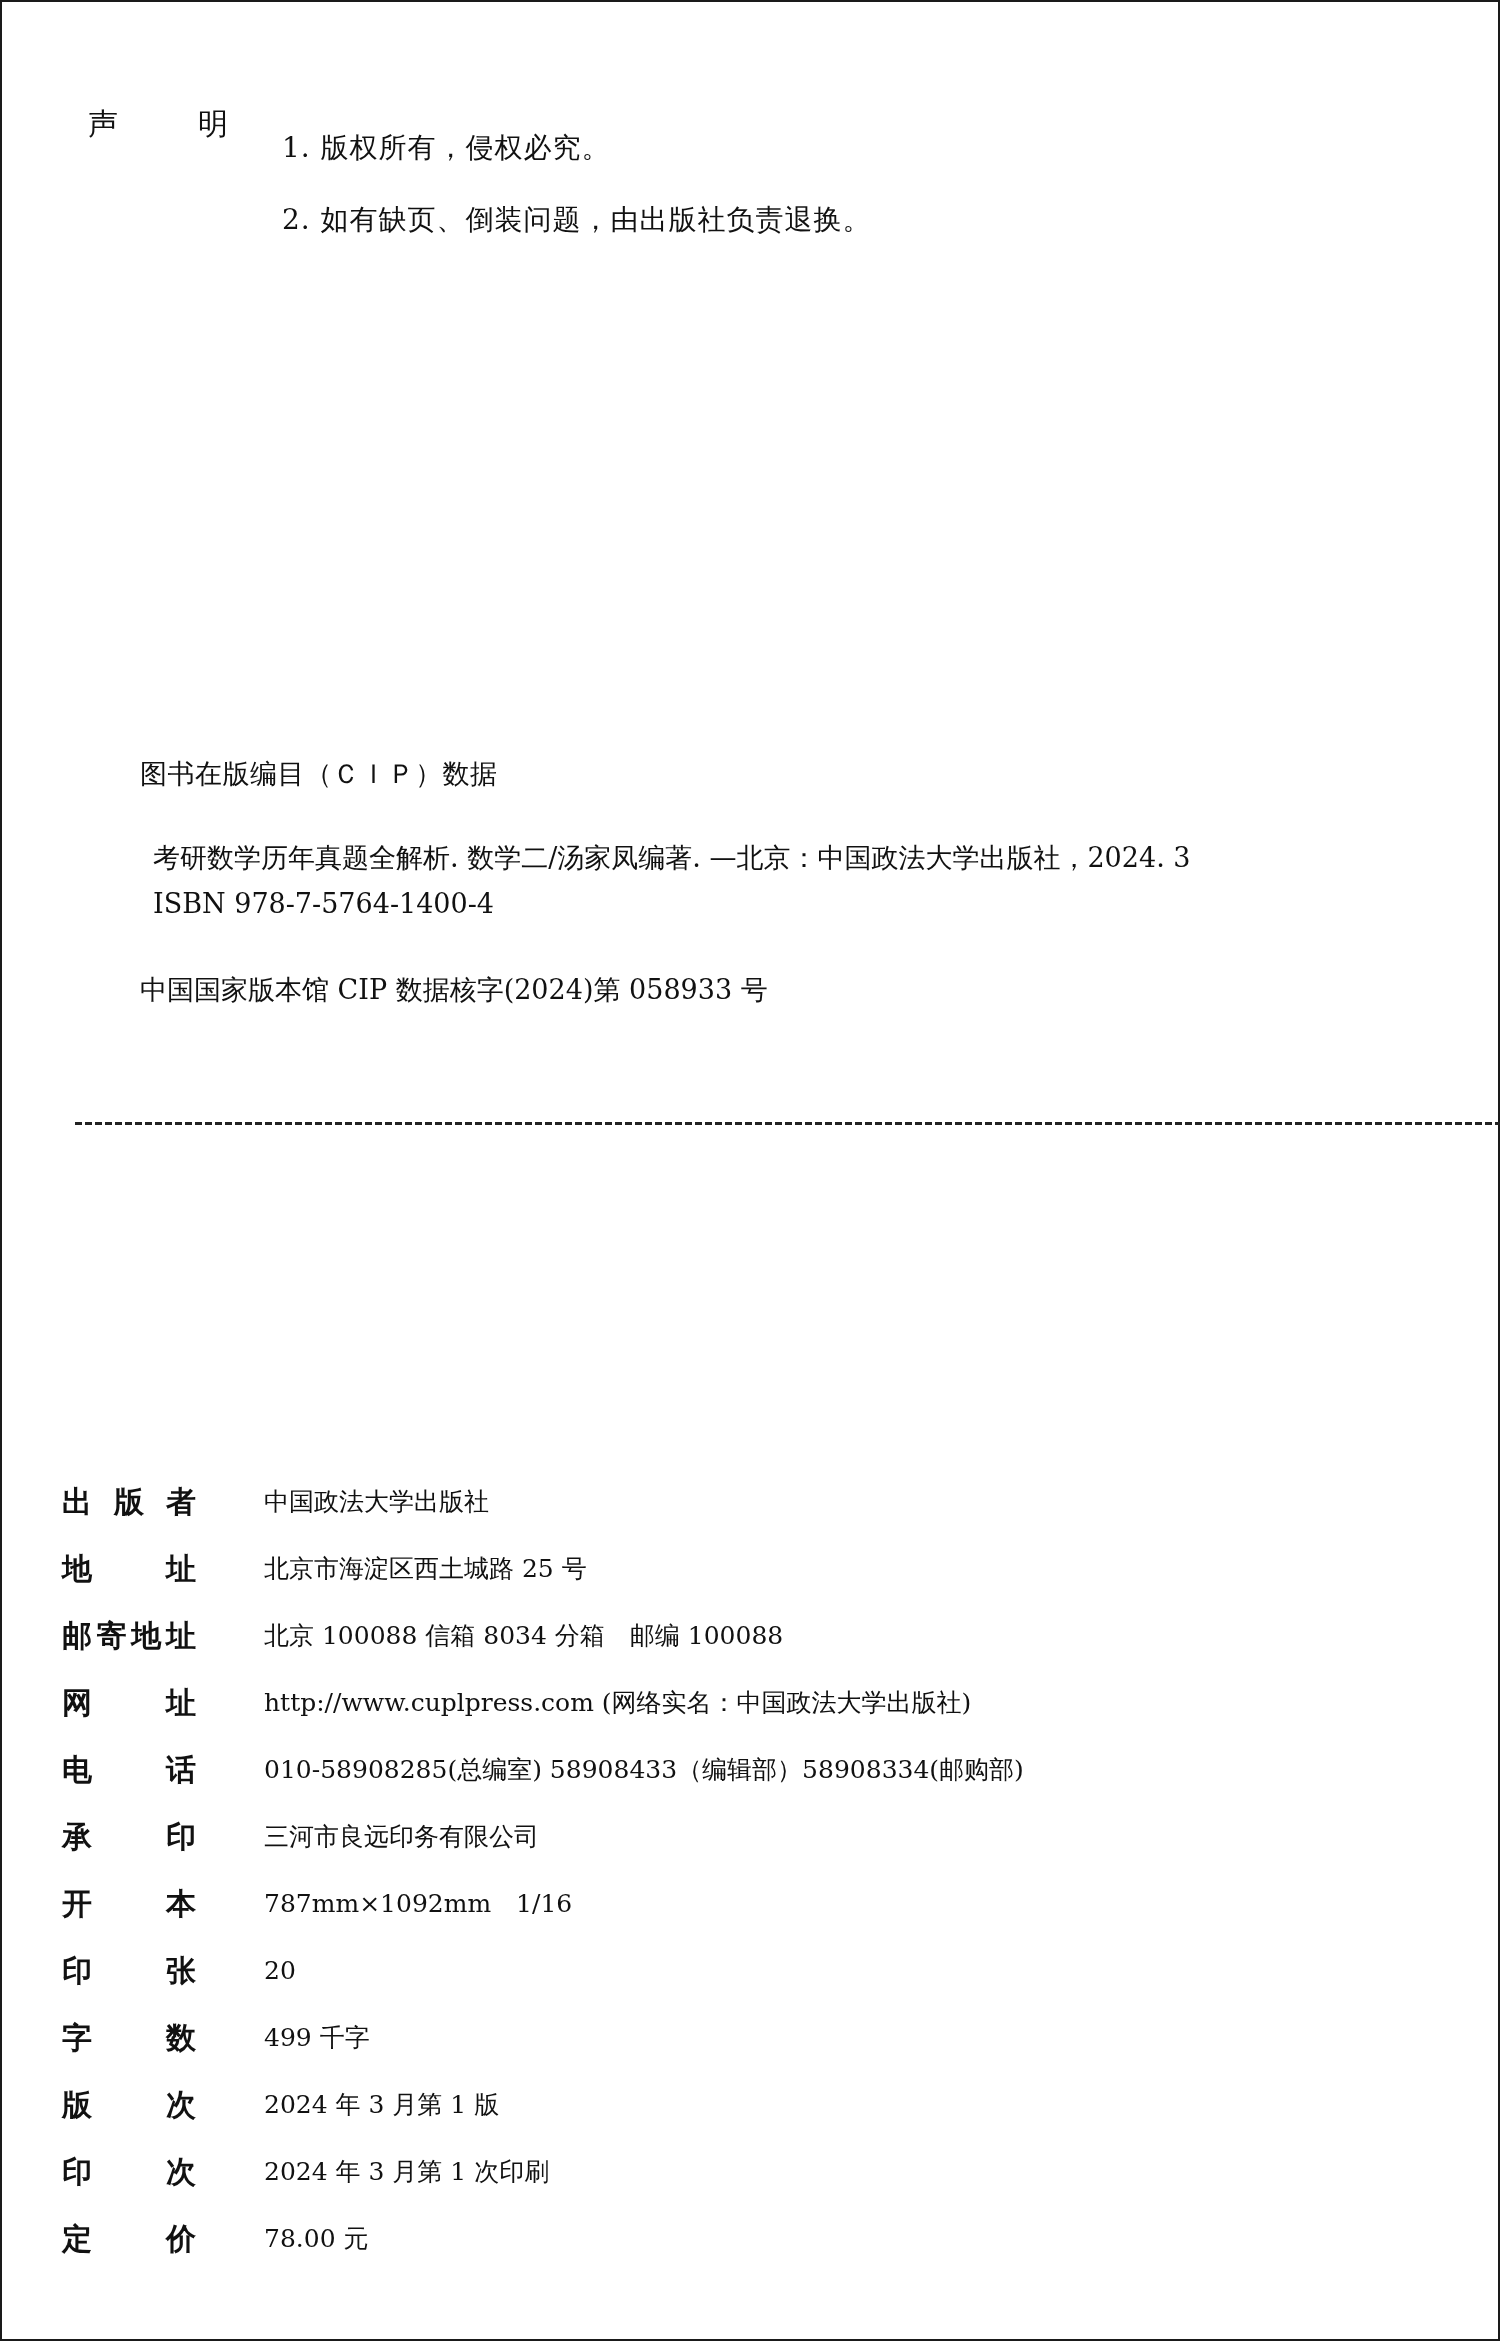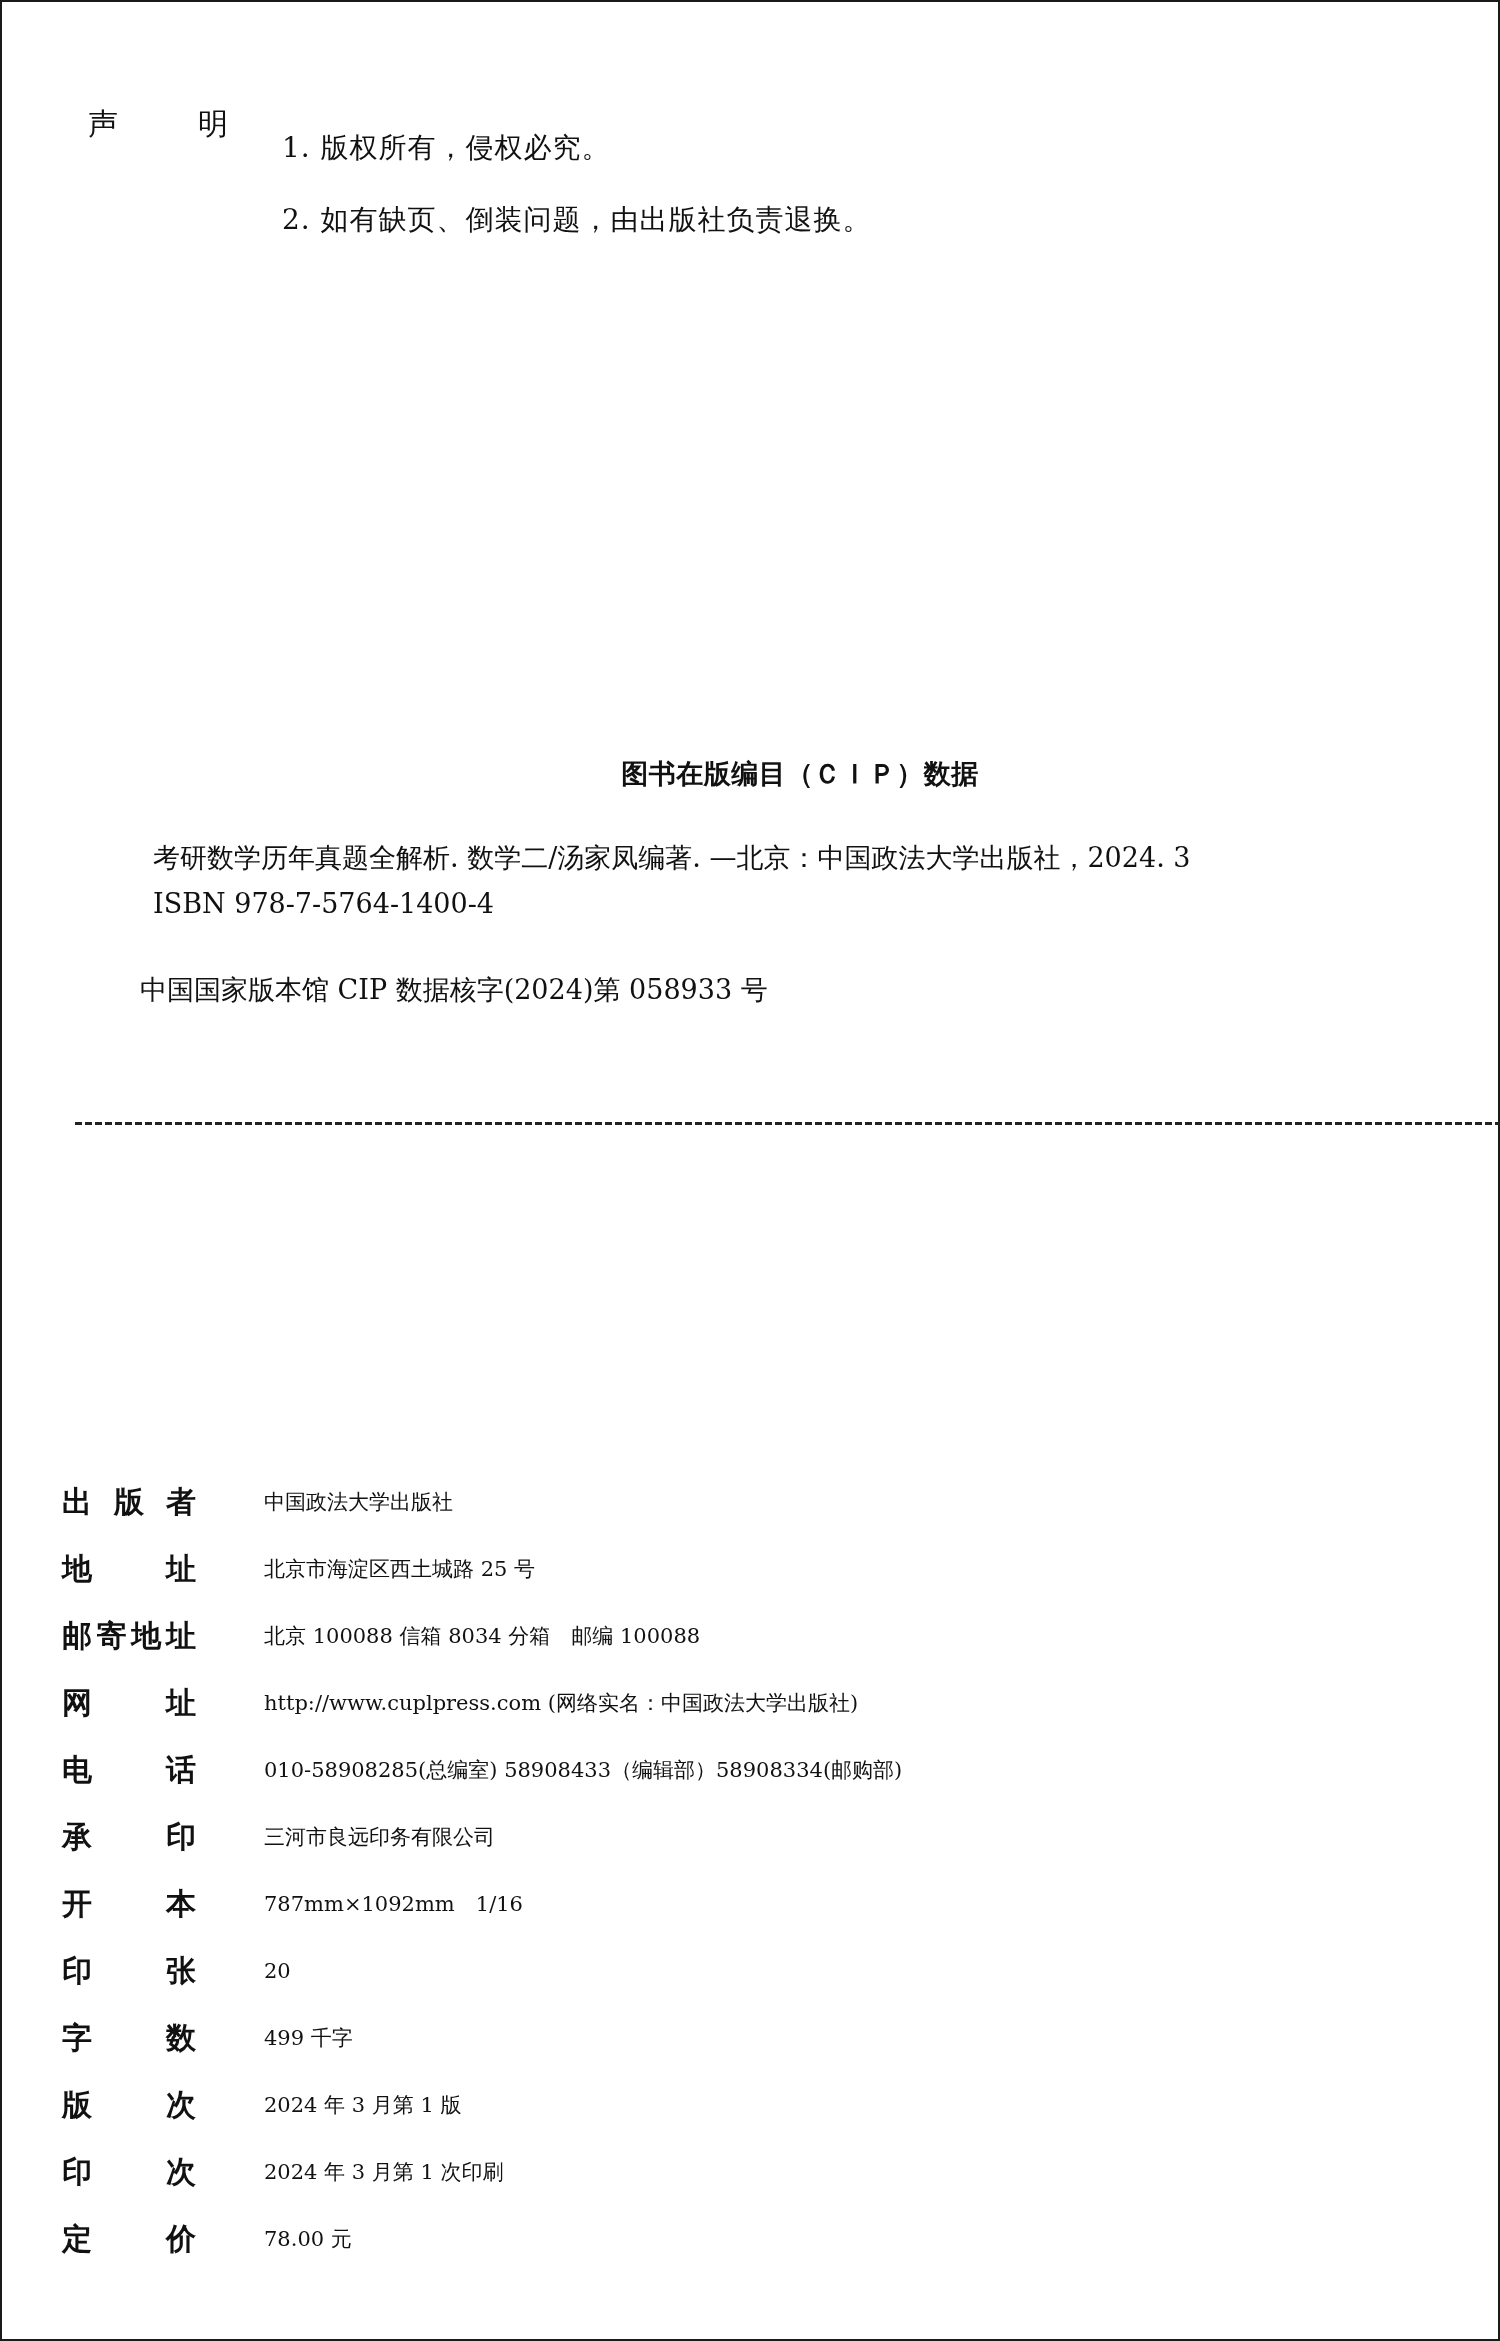--- a/index.html
+++ b/index.html
@@ -61,25 +61,24 @@
 
   
   .cip {
     position: absolute;
     left: 138px;
     top: 748px;
     width: 1320px;
   }
   .cip-title {
     font-size: 27px;
-    font-weight: bold;
+    font-weight: normal;
     line-height: 48px;
     letter-spacing: 0.5px;
     white-space: nowrap;
-    text-align: center;
   }
   .cip-body {
     margin-top: 37px;
     font-size: 27px;
     line-height: 46px;
     white-space: nowrap;
   }
   .cip-line { height: 46px; margin-left: 13px; }
   .cip-class {
     margin-top: 36px;
@@ -122,21 +121,21 @@
     width: 134px;
     font-size: 30px;
     font-weight: bold;
     display: flex;
     justify-content: space-between;
     line-height: 48px;
   }
   .info-value {
     position: absolute;
     left: 202px;
-    font-size: 21px;
+    font-size: 25px;
     line-height: 48px;
     white-space: nowrap;
   }
   .label-char { display: inline-block; }
 </style>
 </head>
 <body>
 
 <div class="page">
 

